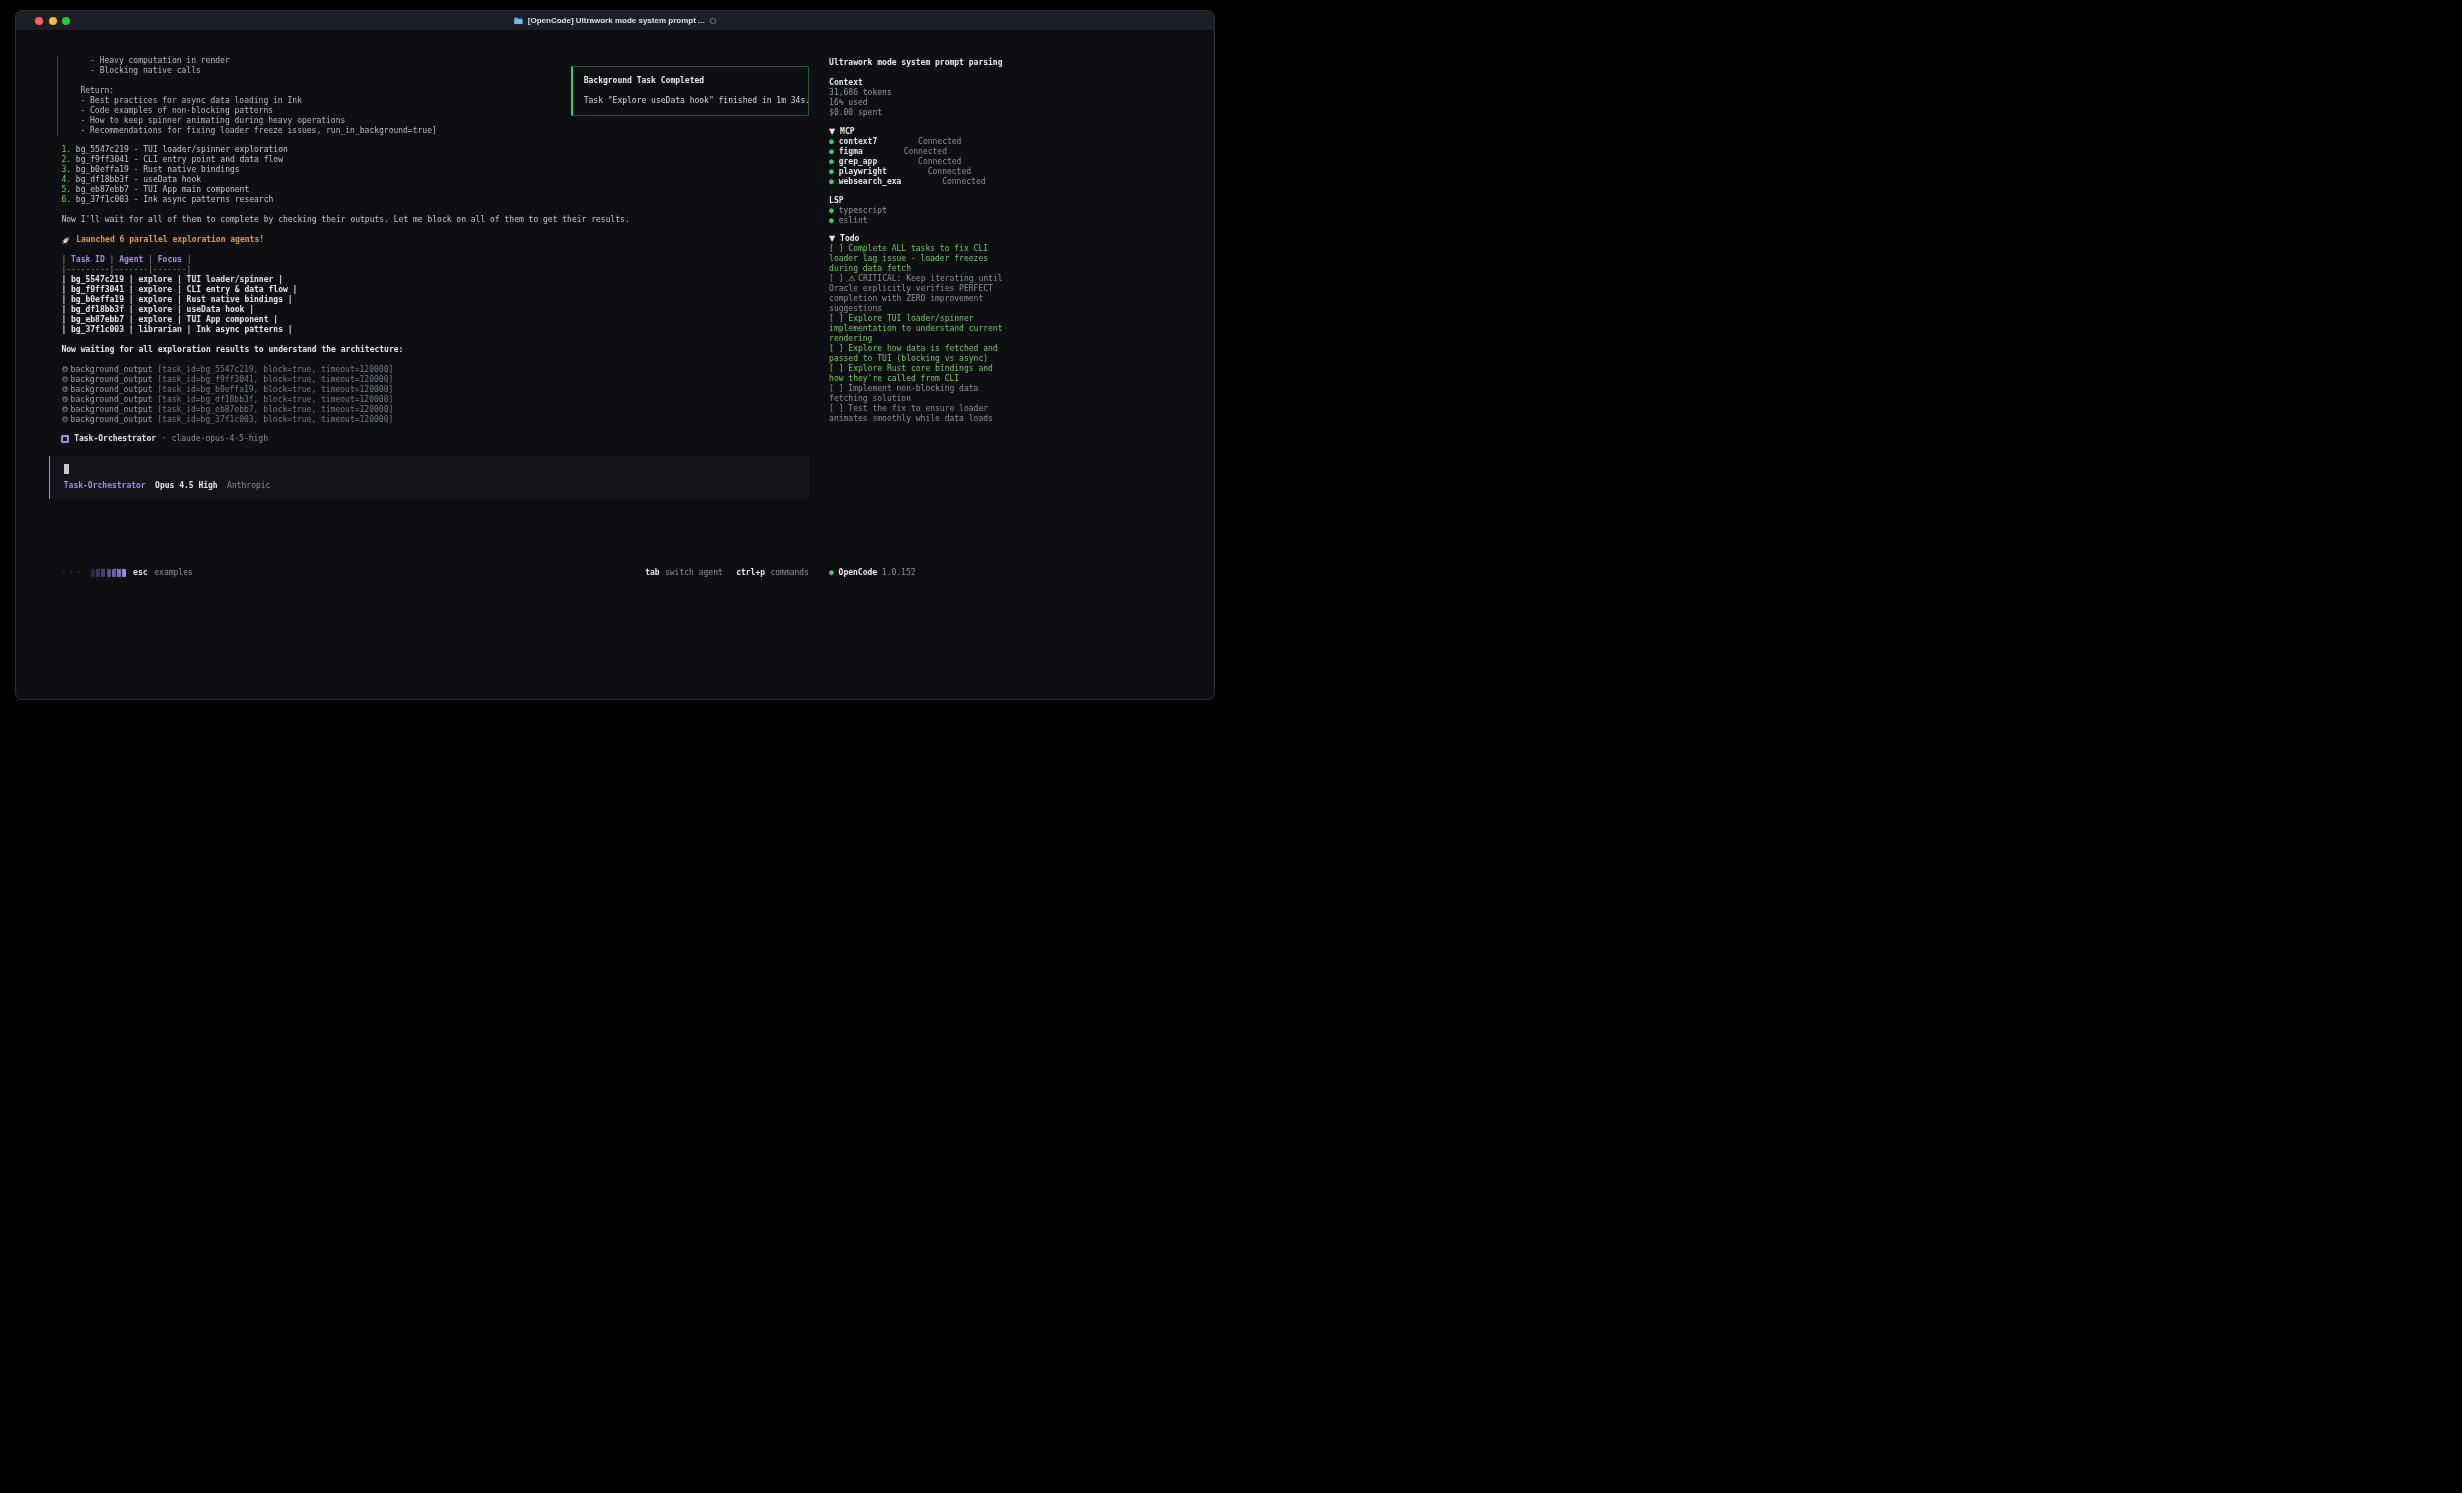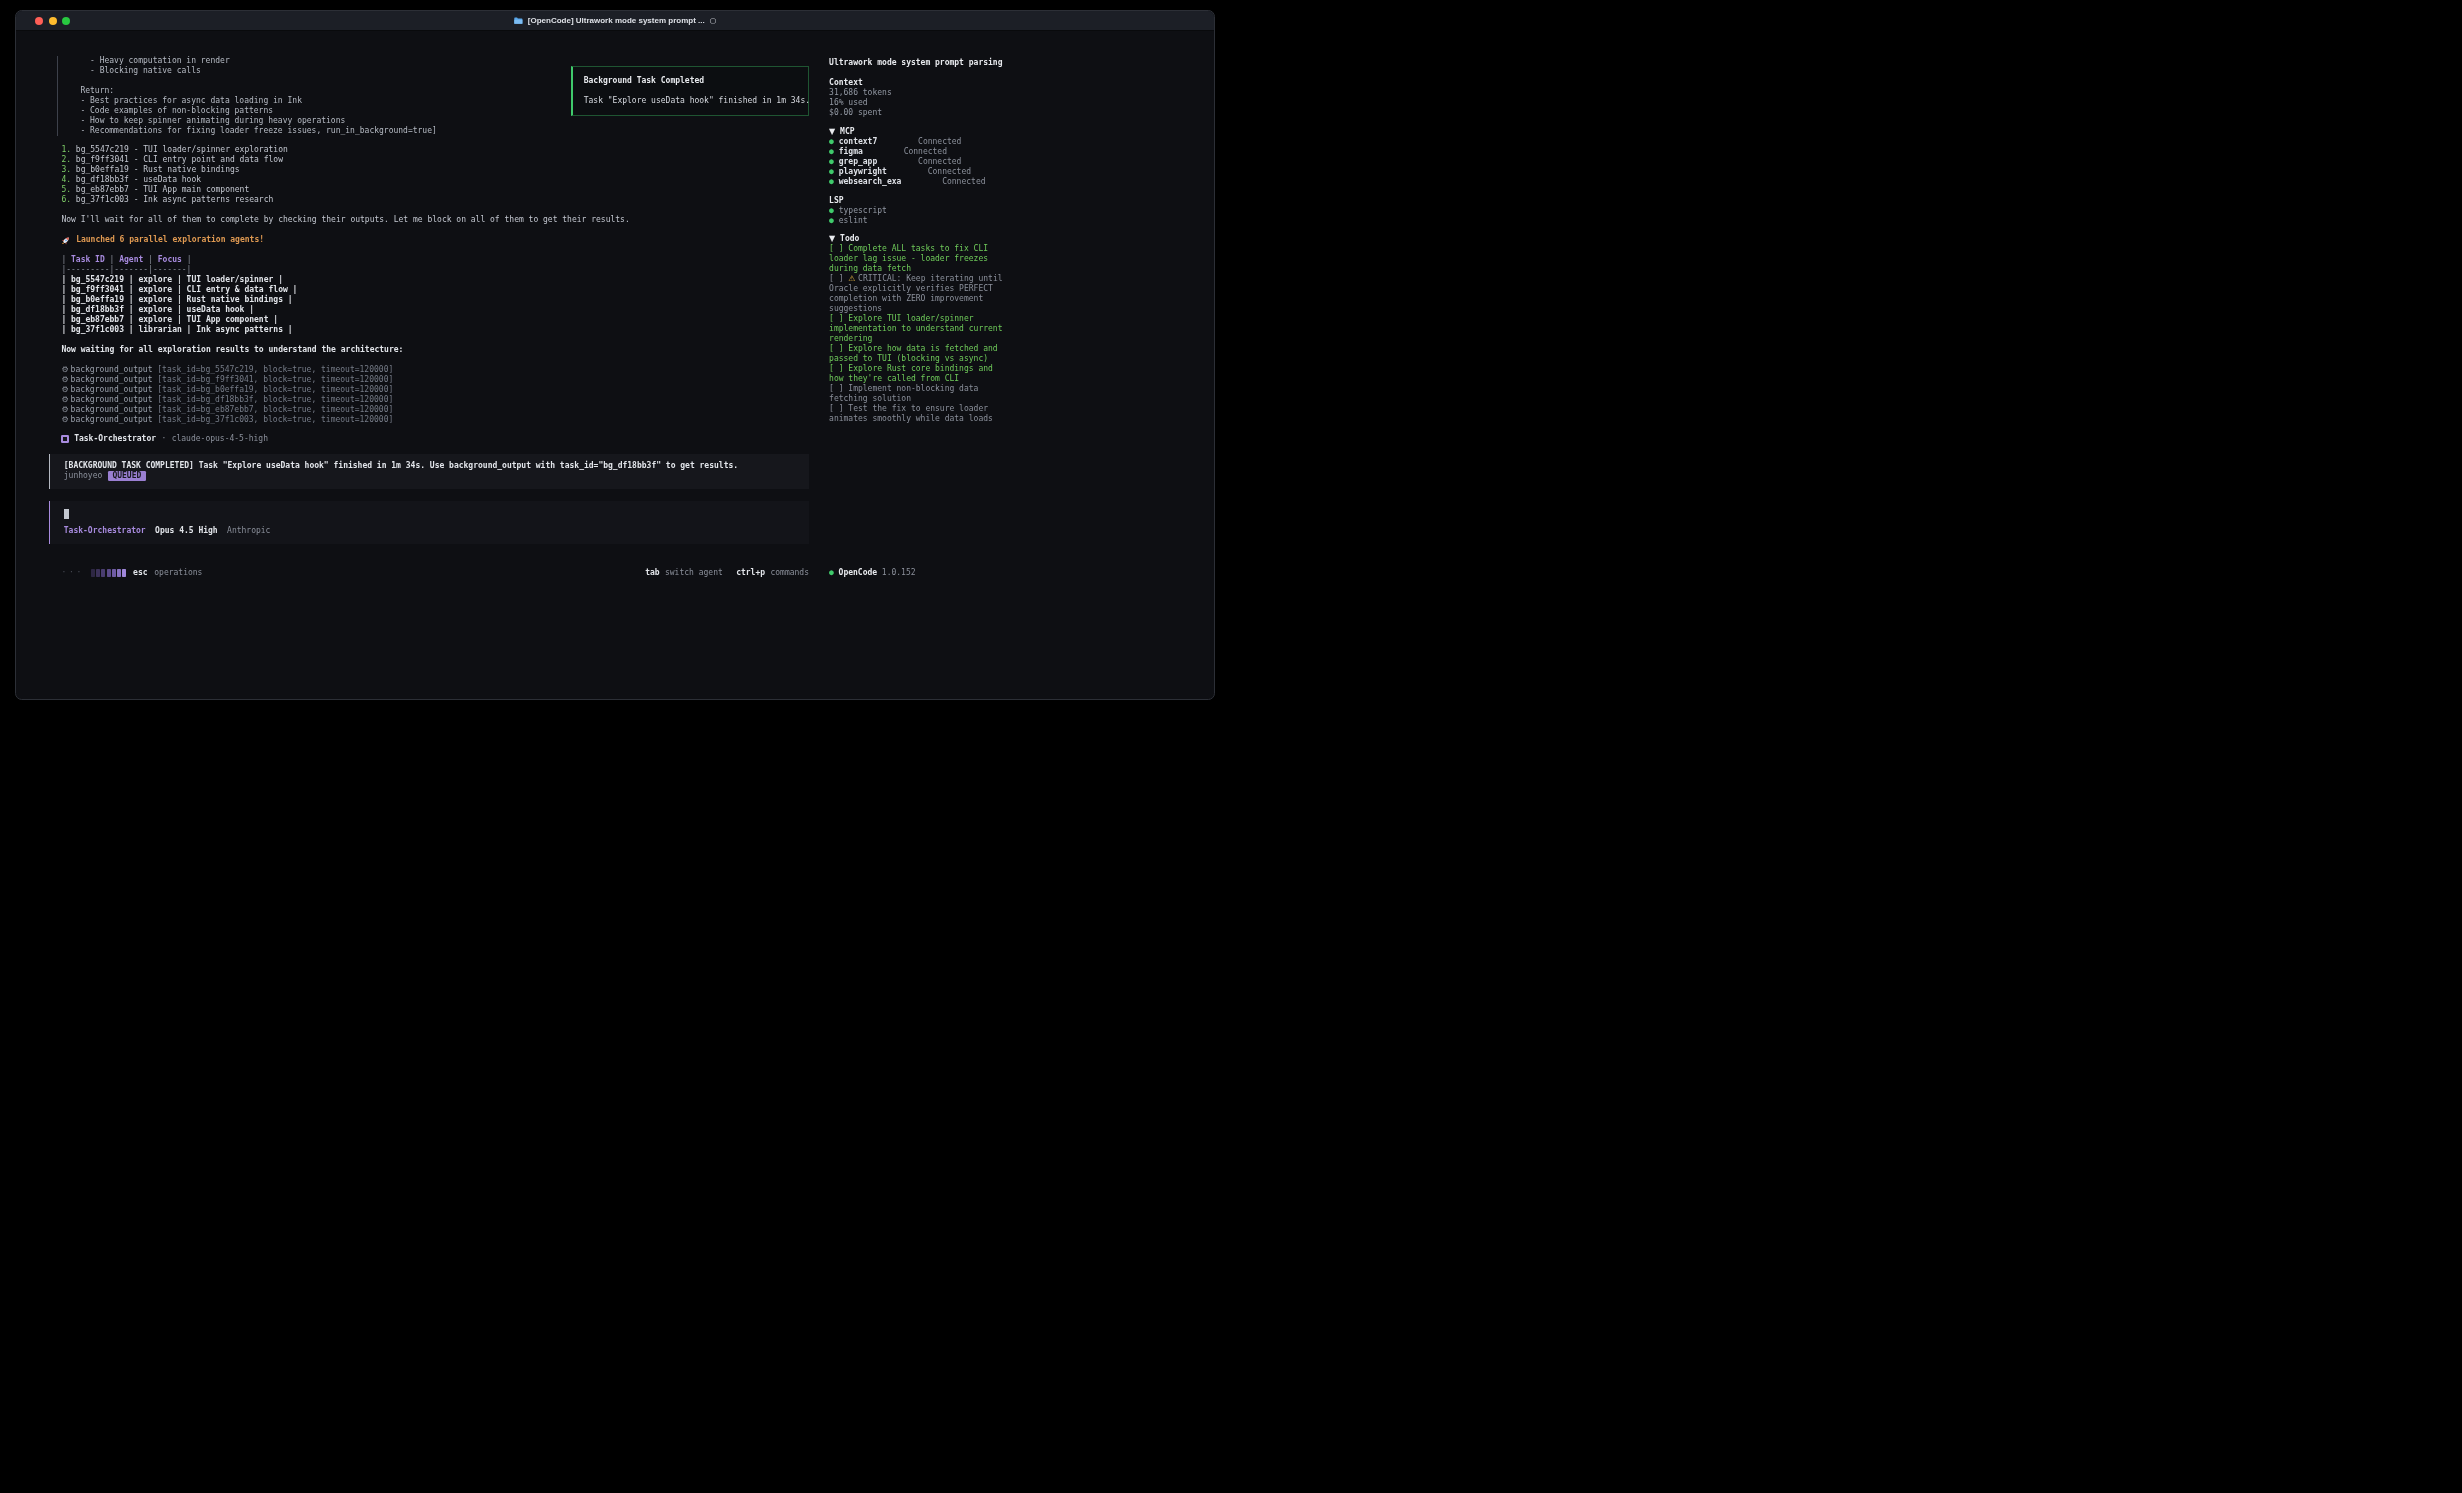--- a/index.html
+++ b/index.html
@@ -198,27 +198,20 @@
           <div class="line"><span class="seg gear">⚙</span><span class="seg tool">background_output </span><span class="seg args">[task_id=bg_37f1c003, block=true, timeout=120000]</span></div>
         </div>
 
       <div class="agent-line">
         <span class="agent-badge"></span>
         <span class="agent-name">Task-Orchestrator</span>
         <span class="agent-sep">·</span>
         <span class="agent-model">claude-opus-4-5-high</span>
       </div>
 
-      <div class="msgblock">
-        <div class="line msg-text">[BACKGROUND TASK COMPLETED] Task "Explore useData hook" finished in 1m 34s. Use background_output with task_id="bg_df18bb3f" to get results.</div>
-        <div class="line msg-meta">
-          <span class="msg-user">junhoyeo</span>
-          <span class="queued-badge">QUEUED</span>
-        </div>
-      </div>
 
       <div class="inputblock">
         <div class="cursor"></div>
         <div class="input-footer">
           <span class="if-agent">Task-Orchestrator</span>
           <span class="if-model">Opus 4.5 High</span>
           <span class="if-provider">Anthropic</span>
         </div>
       </div>
 
@@ -228,21 +221,21 @@
           <span class="spin">
               <span class="spin-block" style="background: rgb(46, 39, 68);"></span>
               <span class="spin-block" style="background: rgb(59, 49, 88);"></span>
               <span class="spin-block" style="background: rgb(74, 61, 112);"></span>
               <span class="spin-block" style="background: rgb(90, 74, 136);"></span>
               <span class="spin-block" style="background: rgb(111, 91, 165);"></span>
               <span class="spin-block" style="background: rgb(134, 113, 192);"></span>
               <span class="spin-block" style="background: rgb(159, 135, 218);"></span>
             </span>
           <span class="key">esc</span>
-          <span class="hint">operations</span>
+          <span class="hint">examples</span>
         </div>
         <div class="sb-right">
           <span class="key">tab</span>
           <span class="hint">switch agent</span>
           <span class="key gap">ctrl+p</span>
           <span class="hint">commands</span>
         </div>
       </div>
 
       <div class="notification">

